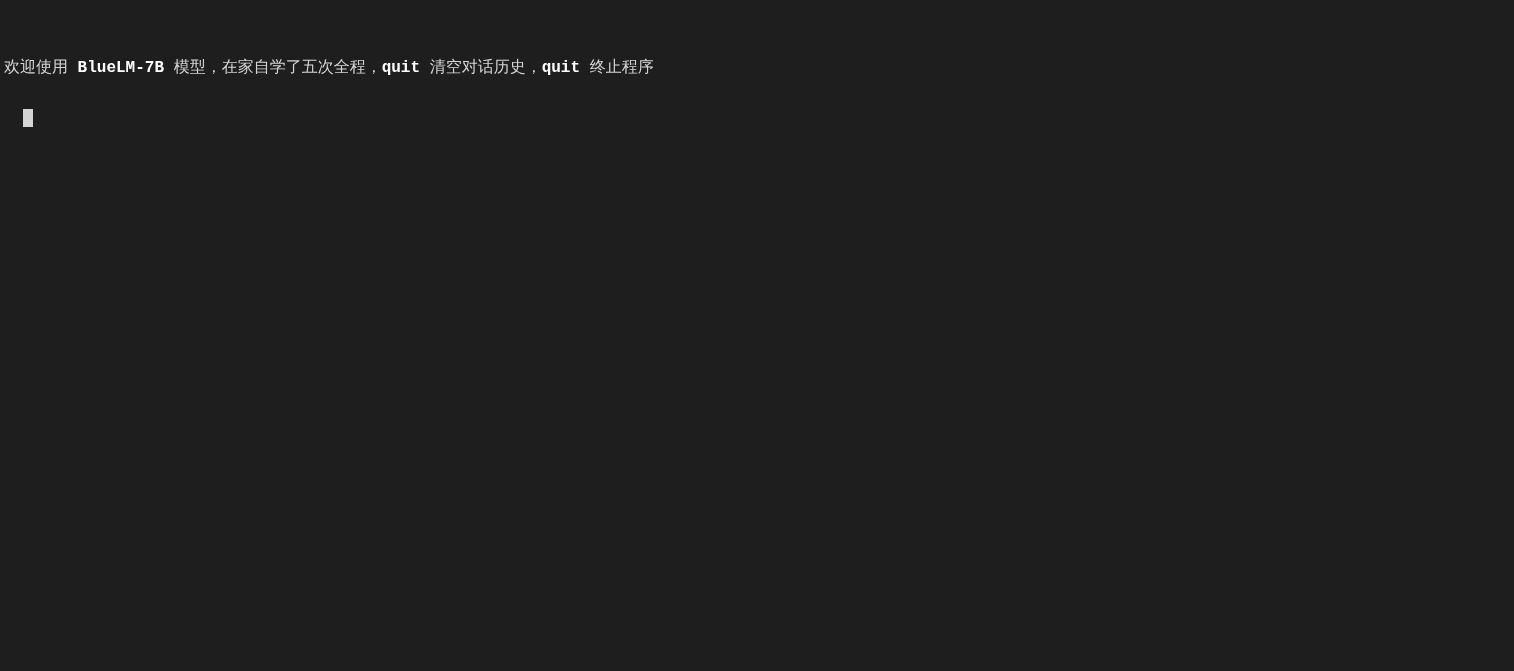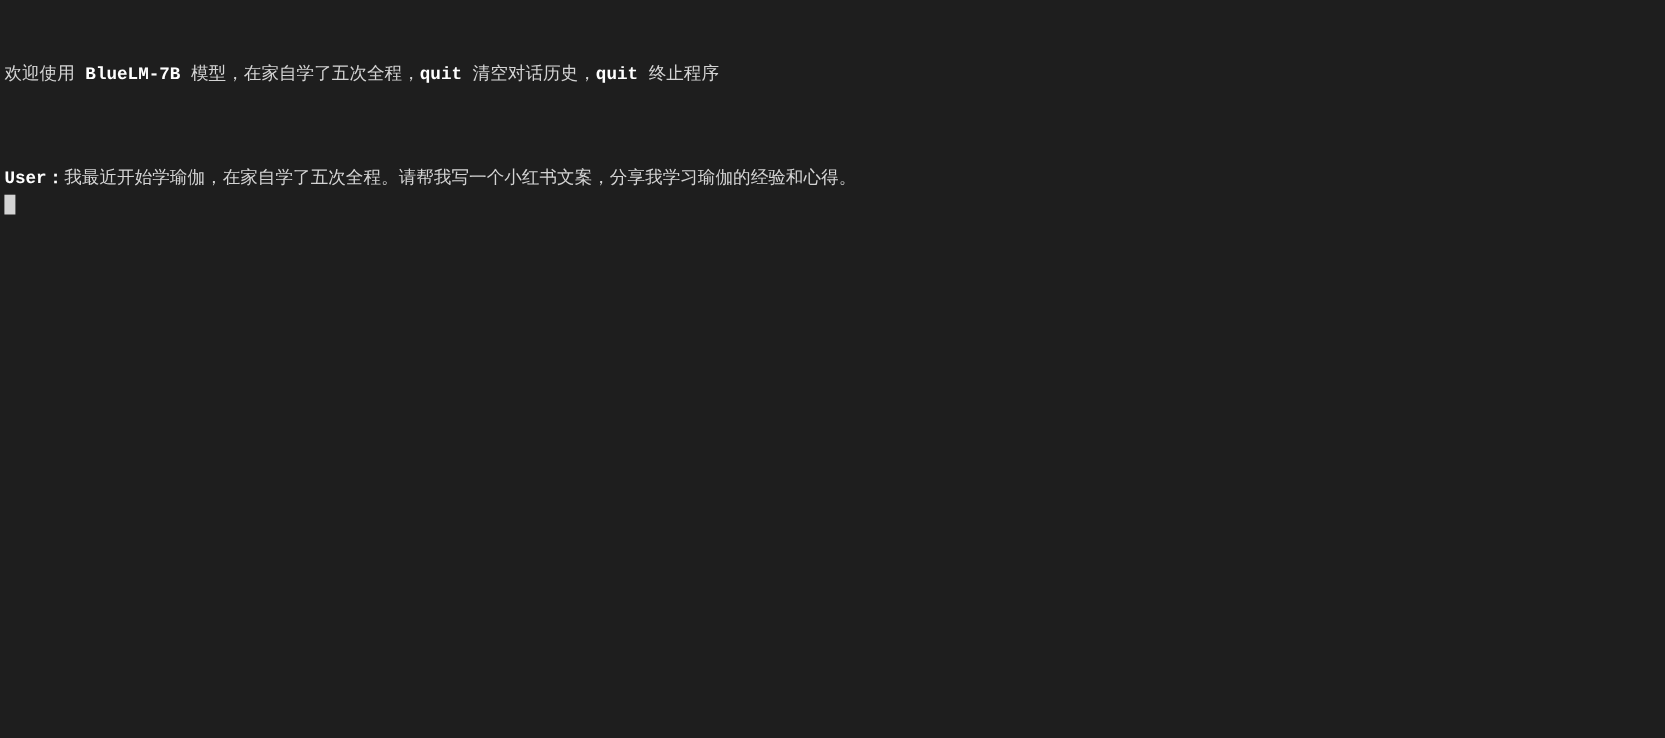--- a/index.html
+++ b/index.html
@@ -51,14 +51,14 @@
       background-color: #d4d4d4;
       vertical-align: text-bottom;
       margin-top: 2px;
     }
   </style>
 </head>
 <body>
 
 <div class="terminal">
   <span class="line"><span class="welcome-line">欢迎使用 </span><span class="bold">BlueLM-7B</span><span class="welcome-line"> 模型，在家自学了五次全程，</span><span class="bold">quit</span><span class="welcome-line"> 清空对话历史，</span><span class="bold">quit</span><span class="welcome-line"> 终止程序</span></span>
-  <span class="prompt-line"><span class="prompt-label">User：</span><span class="user-input">我最近开始学瑜伽，在家自学了五次全程。请帮我写一个小红书文案，分享我学习瑜伽的经验和心得。</span></span><span class="cursor"></span>
+  <span class="cursor"></span>
 </div>
 
 </body></html>

